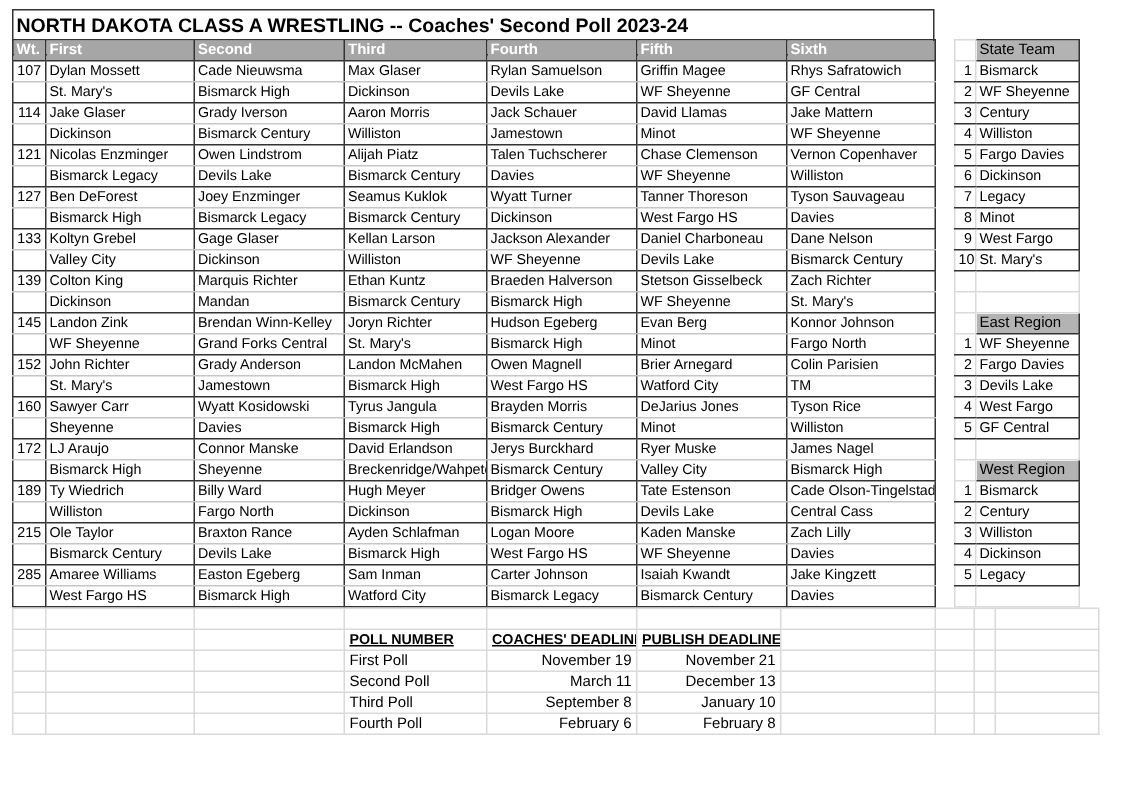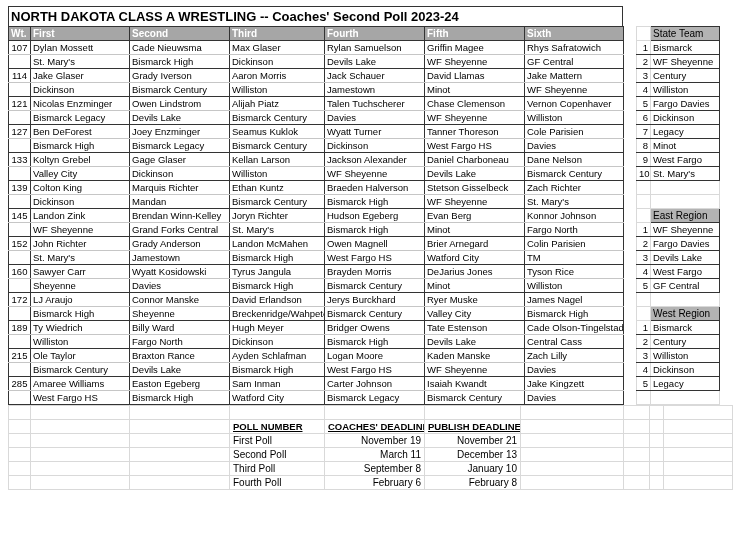--- a/index.html
+++ b/index.html
@@ -133,21 +133,21 @@
         <td>WF Sheyenne</td>
         <td>Williston</td>
       </tr>
       <tr class="name-row">
         <td class="wt">127</td>
         <td>Ben DeForest</td>
         <td>Joey Enzminger</td>
         <td>Seamus Kuklok</td>
         <td>Wyatt Turner</td>
         <td>Tanner Thoreson</td>
-        <td>Cole Parisien</td>
+        <td>Tyson Sauvageau</td>
       </tr>
       <tr class="school-row">
         <td class="wt"></td>
         <td>Bismarck High</td>
         <td>Bismarck Legacy</td>
         <td>Bismarck Century</td>
         <td>Dickinson</td>
         <td>West Fargo HS</td>
         <td>Davies</td>
       </tr>

